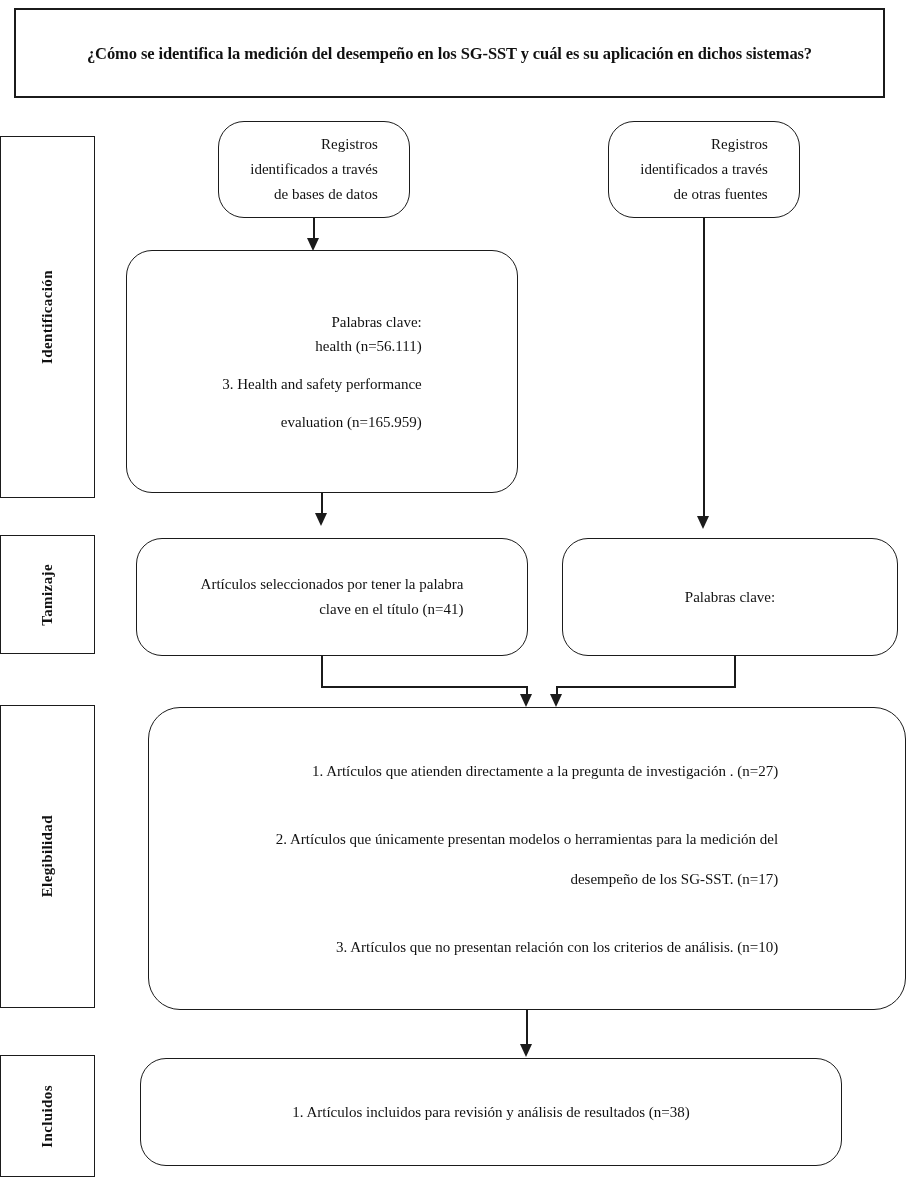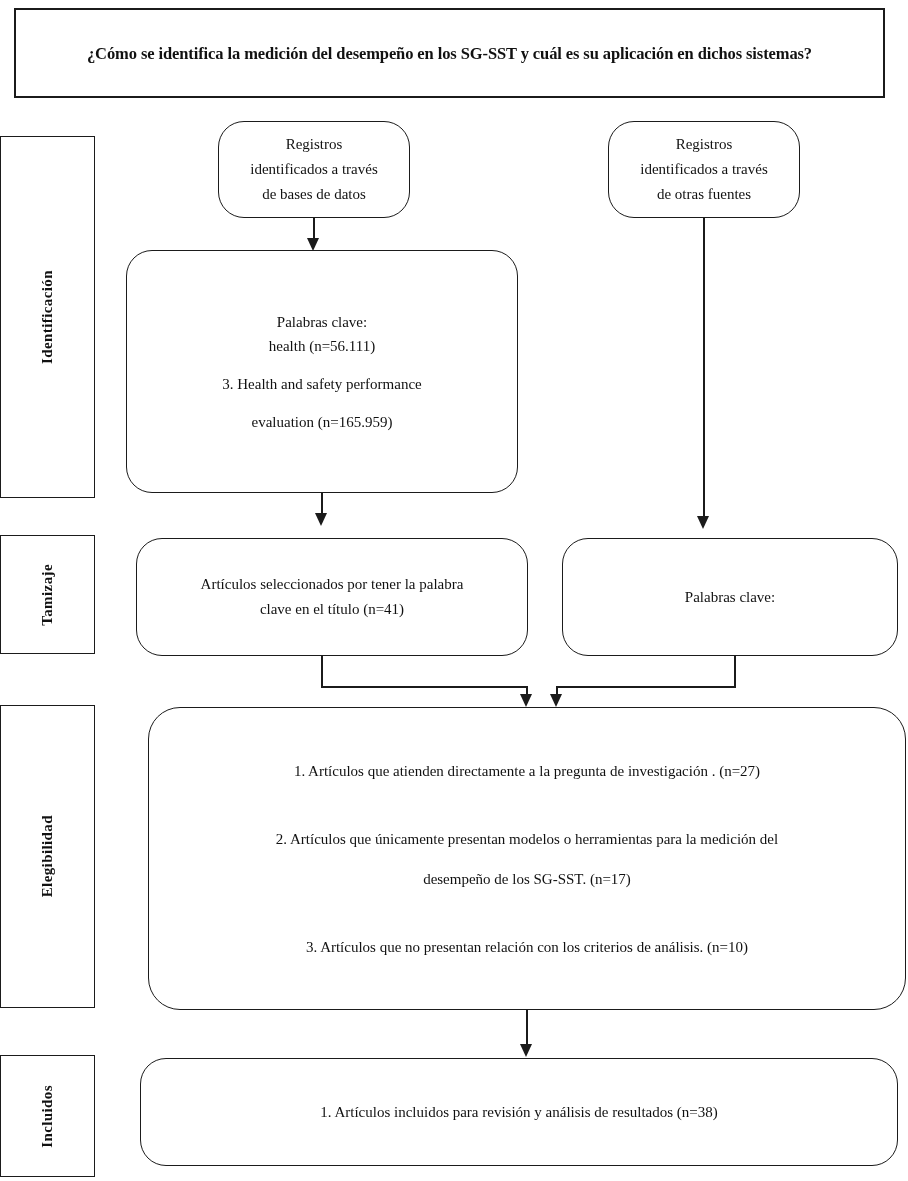--- a/index.html
+++ b/index.html
@@ -22,21 +22,21 @@
 
   
   .box {
     position: absolute;
     box-sizing: border-box;
     border: 1.6px solid #1b1b1b;
     background: #ffffff;
     display: flex;
     align-items: center;
     justify-content: center;
-    text-align: center;
+    text-align: right;
   }
 
   .rounded { border-radius: 26px; }
   .rounded-lg { border-radius: 32px; }
   .square { border-radius: 0; }
 
   
   #title-box {
     left: 14px;
     top: 8px;
@@ -83,21 +83,21 @@
 
   #box-keywords{ left: 126px; top: 250px; width: 392px; height: 243px; }
   #box-keywords .btext { line-height: 24px; }
 
   #box-selected{ left: 136px; top: 538px; width: 392px; height: 118px; }
   #box-kw2     { left: 562px; top: 538px; width: 336px; height: 118px; }
 
   #box-elig    { left: 140px; top: 707px; width: 758px; height: 303px; margin-left: 8px; }
   #box-elig .btext { line-height: 26px; padding: 4px 34px; }
 
-  #box-incl    { left: 140px; top: 1058px; width: 758px; height: 108px; }
+  #box-incl    { left: 140px; top: 1058px; width: 702px; height: 108px; }
 
   
   .conn {
     position: absolute;
     background: #1b1b1b;
   }
   .vline { width: 1.8px; }
   .hline { height: 1.8px; }
   .arrowhead {
     position: absolute;

